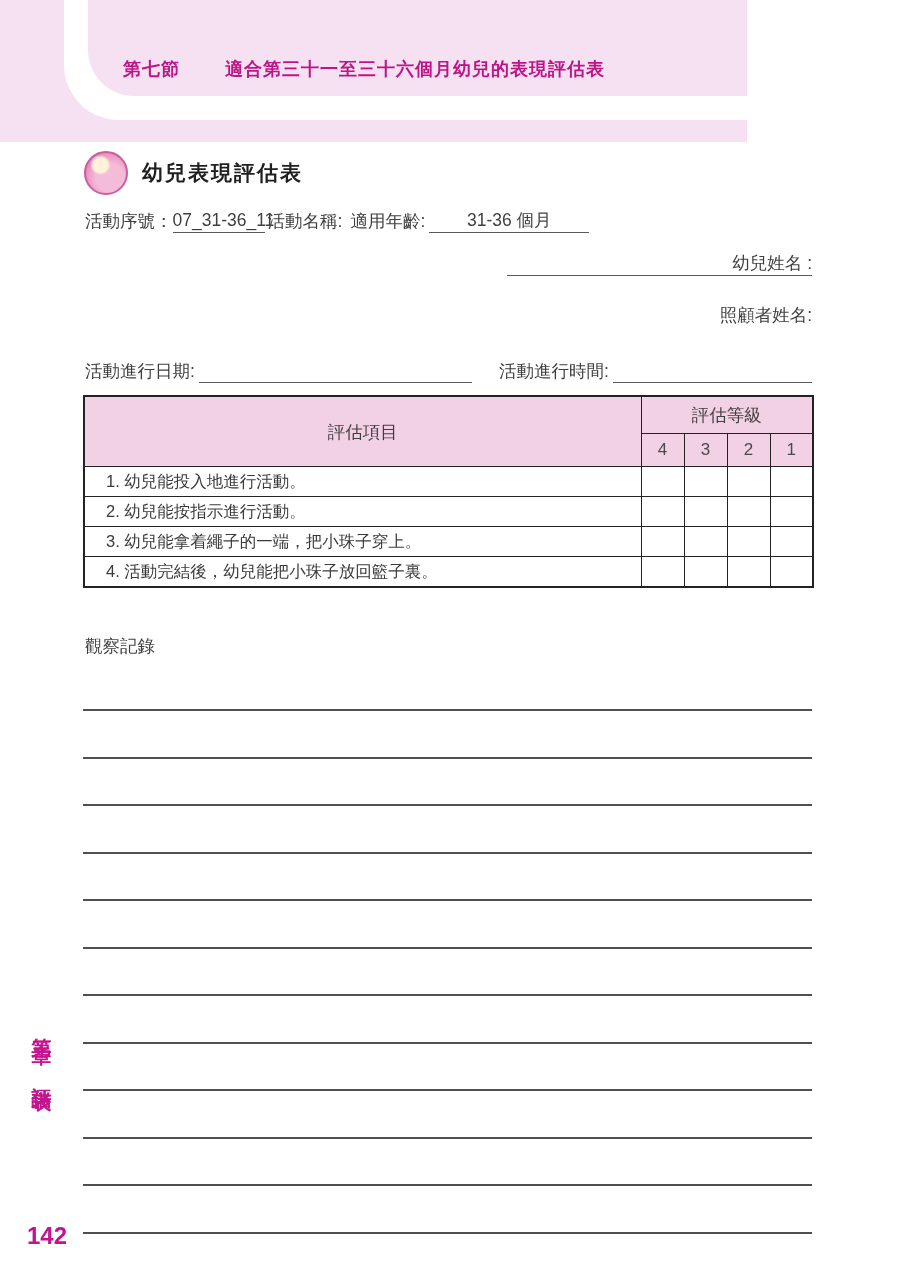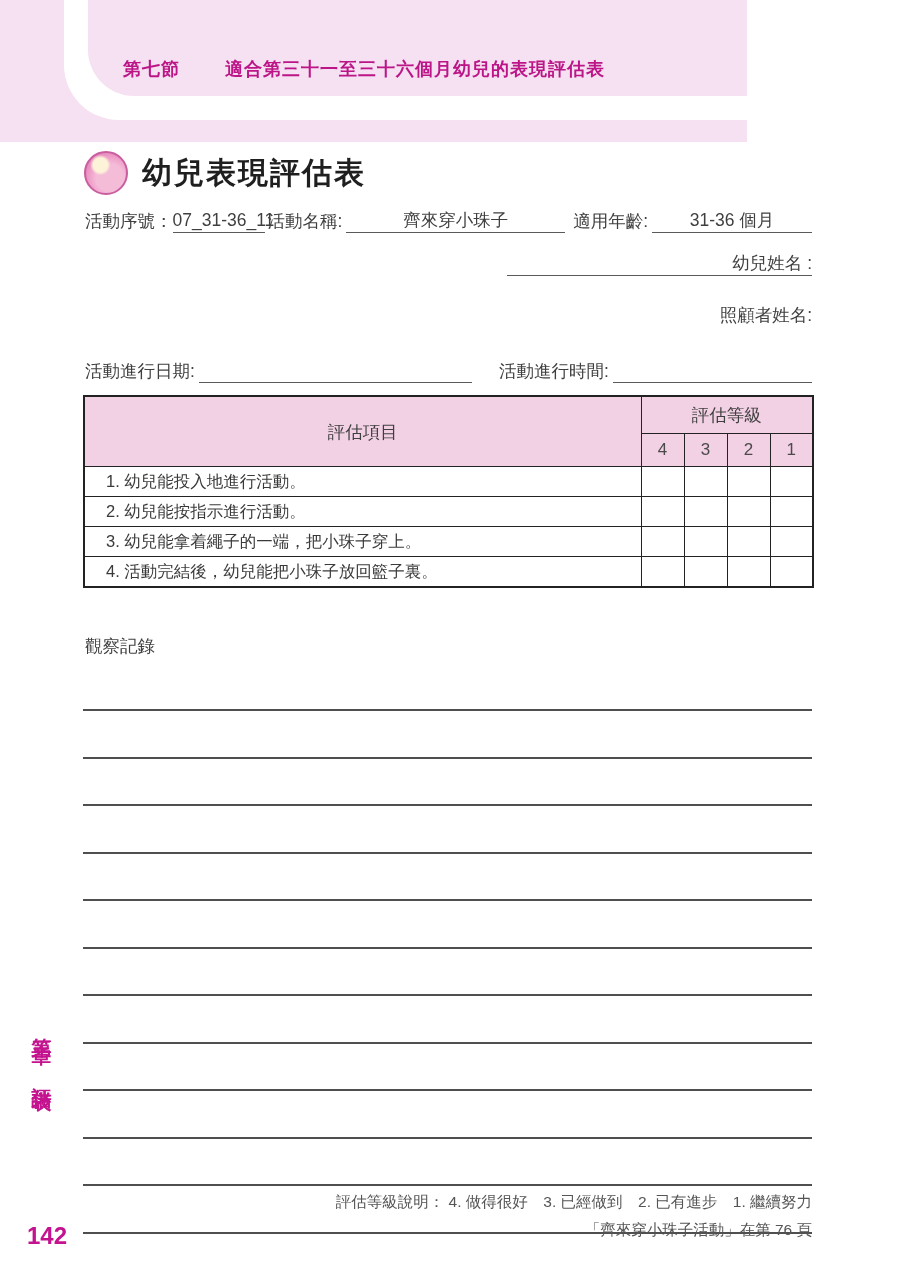--- a/index.html
+++ b/index.html
@@ -24,21 +24,21 @@
   
   .content { position:absolute; top:142px; left:0; width:900px; }
 
   .form-title-row { display:flex; align-items:center; margin:8px 0 0 84px; height:46px; }
   .bead-icon { width:44px; height:44px; border-radius:50%; flex:0 0 44px;
     border:2px solid #c95e9f; box-sizing:border-box;
     background:
       radial-gradient(circle at 36% 30%, #fcf3d8 0 19%, rgba(252,243,216,0) 27%),
       radial-gradient(circle at 60% 62%, #f5bcd8 0 40%, #ee9cc8 62%, #e07ab4 85%, #d2609f 100%);
   }
-  .form-title { margin-left:14px; font-size:30px; font-weight:600; color:#1f1f1f; letter-spacing:2px; }
+  .form-title { margin-left:14px; font-size:21px; font-weight:600; color:#1f1f1f; letter-spacing:2px; }
 
   .frow { display:flex; align-items:flex-end; margin-left:85px; width:727px;
     font-size:17.5px; color:#3f3f3f; line-height:24px; }
   .lbl { white-space:nowrap; }
   .u { border-bottom:1.5px solid #5a5a5a; text-align:center; white-space:nowrap; }
   .row1 { margin-top:12px; }
   .row2 { margin-top:26px; }
   .row3 { margin-top:18px;flex-direction:column; }
   .row4 { margin-top:31px; }
   .w-val1 { width:92px; }
@@ -98,21 +98,20 @@
 
     <div class="form-title-row">
       <span class="bead-icon"></span>
       <span class="form-title">幼兒表現評估表</span>
     </div>
 
     <div class="frow row1">
       <span class="lbl">活動序號：</span>
       <span class="u w-val1">07_31-36_11</span>
       <span class="lbl ml2">活動名稱:</span>
-      <span class="u fill">齊來穿小珠子</span>
       <span class="lbl ml8">適用年齡:</span>
       <span class="u w-age">31-36 個月</span>
     </div>
 
 
     <div class="frow row3">
       <span class="lbl">幼兒姓名 :</span>
       <span class="u w-name"></span>
       <span class="gap27"></span>
       <span class="lbl">照顧者姓名:</span>
@@ -190,24 +189,20 @@
         <div class="obs-line"></div>
         <div class="obs-line"></div>
         <div class="obs-line"></div>
         <div class="obs-line"></div>
         <div class="obs-line"></div>
         <div class="obs-line"></div>
       </div>
 
   </div>
 
-  <div class="footer">
-    <div>評估等級說明： 4. 做得很好　3. 已經做到　2. 已有進步　1. 繼續努力</div>
-    <div class="footer-ref">「齊來穿小珠子活動」在第 76 頁</div>
-  </div>
 
   <div class="side-tab">
     <span>第三章</span>
     <span class="side-label">評估表</span>
   </div>
 
   <div class="page-number">142</div>
 
 </div>
 

